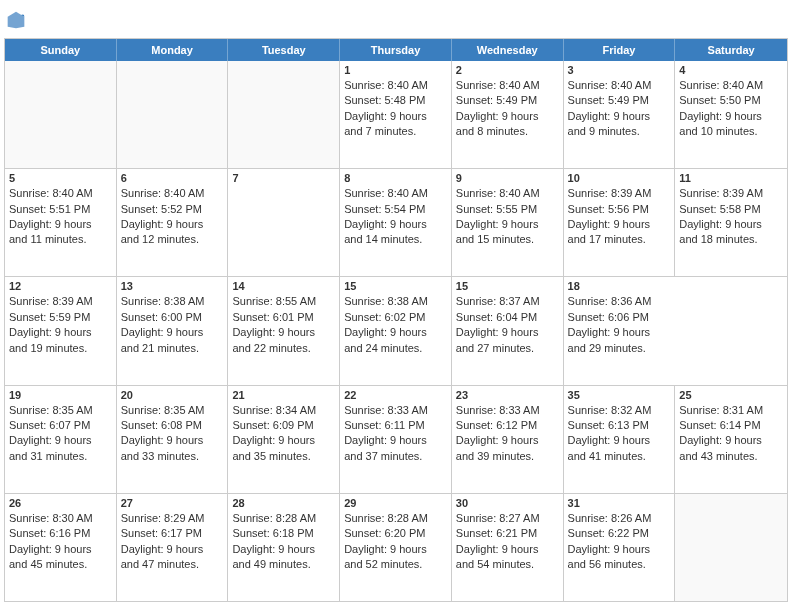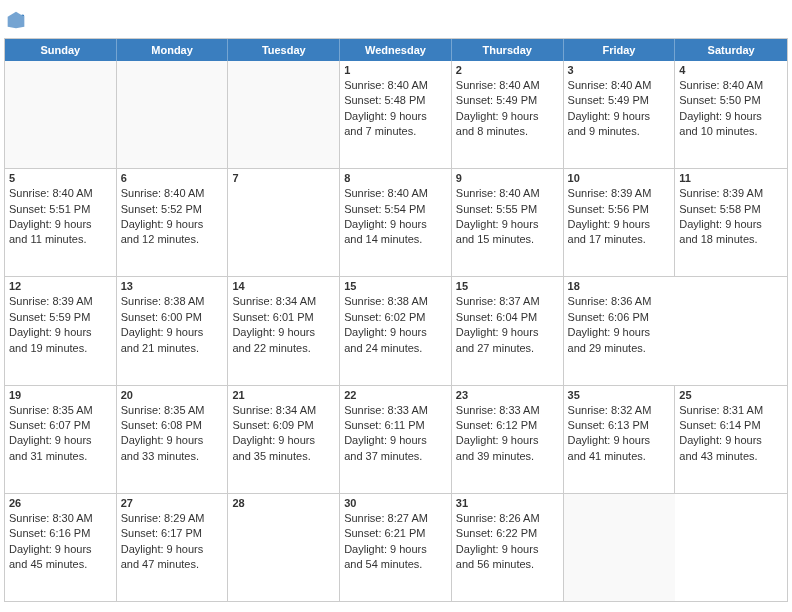--- a/index.html
+++ b/index.html
@@ -132,22 +132,22 @@
       <div class="month-title"></div>
       <div class="location"></div>
     </div>
   </div>
 
   <div class="calendar">
     <div class="cal-header">
       <div class="cal-header-cell">Sunday</div>
       <div class="cal-header-cell">Monday</div>
       <div class="cal-header-cell">Tuesday</div>
+      <div class="cal-header-cell">Thursday</div>
       <div class="cal-header-cell">Wednesday</div>
-      <div class="cal-header-cell">Thursday</div>
       <div class="cal-header-cell">Friday</div>
       <div class="cal-header-cell">Saturday</div>
     </div>
     <div class="cal-body" id="cal-body">
     <div class="cal-row">
           <div class="cal-cell empty"></div>
           <div class="cal-cell empty"></div>
           <div class="cal-cell empty"></div>
           <div class="cal-cell">
             <span class="day-num">1</span>
@@ -235,21 +235,21 @@
           </div>
           <div class="cal-cell">
             <span class="day-num">13</span>
             <div class="cell-text">Sunrise: 8:38 AM
 Sunset: 6:00 PM
 Daylight: 9 hours
 and 21 minutes.</div>
           </div>
           <div class="cal-cell">
             <span class="day-num">14</span>
-            <div class="cell-text">Sunrise: 8:34 AM
+            <div class="cell-text">Sunrise: 8:55 AM
 Sunset: 6:01 PM
 Daylight: 9 hours
 and 22 minutes.</div>
           </div>
           <div class="cal-cell">
             <span class="day-num">15</span>
             <div class="cell-text">Sunrise: 8:38 AM
 Sunset: 6:02 PM
 Daylight: 9 hours
 and 24 minutes.</div>
@@ -330,20 +330,31 @@
           </div>
           <div class="cal-cell">
             <span class="day-num">27</span>
             <div class="cell-text">Sunrise: 8:29 AM
 Sunset: 6:17 PM
 Daylight: 9 hours
 and 47 minutes.</div>
           </div>
           <div class="cal-cell">
             <span class="day-num">28</span>
+            <div class="cell-text">Sunrise: 8:28 AM
+Sunset: 6:18 PM
+Daylight: 9 hours
+and 49 minutes.</div>
+          </div>
+          <div class="cal-cell">
+            <span class="day-num">29</span>
+            <div class="cell-text">Sunrise: 8:28 AM
+Sunset: 6:20 PM
+Daylight: 9 hours
+and 52 minutes.</div>
           </div>
           <div class="cal-cell">
             <span class="day-num">30</span>
             <div class="cell-text">Sunrise: 8:27 AM
 Sunset: 6:21 PM
 Daylight: 9 hours
 and 54 minutes.</div>
           </div>
           <div class="cal-cell">
             <span class="day-num">31</span>

